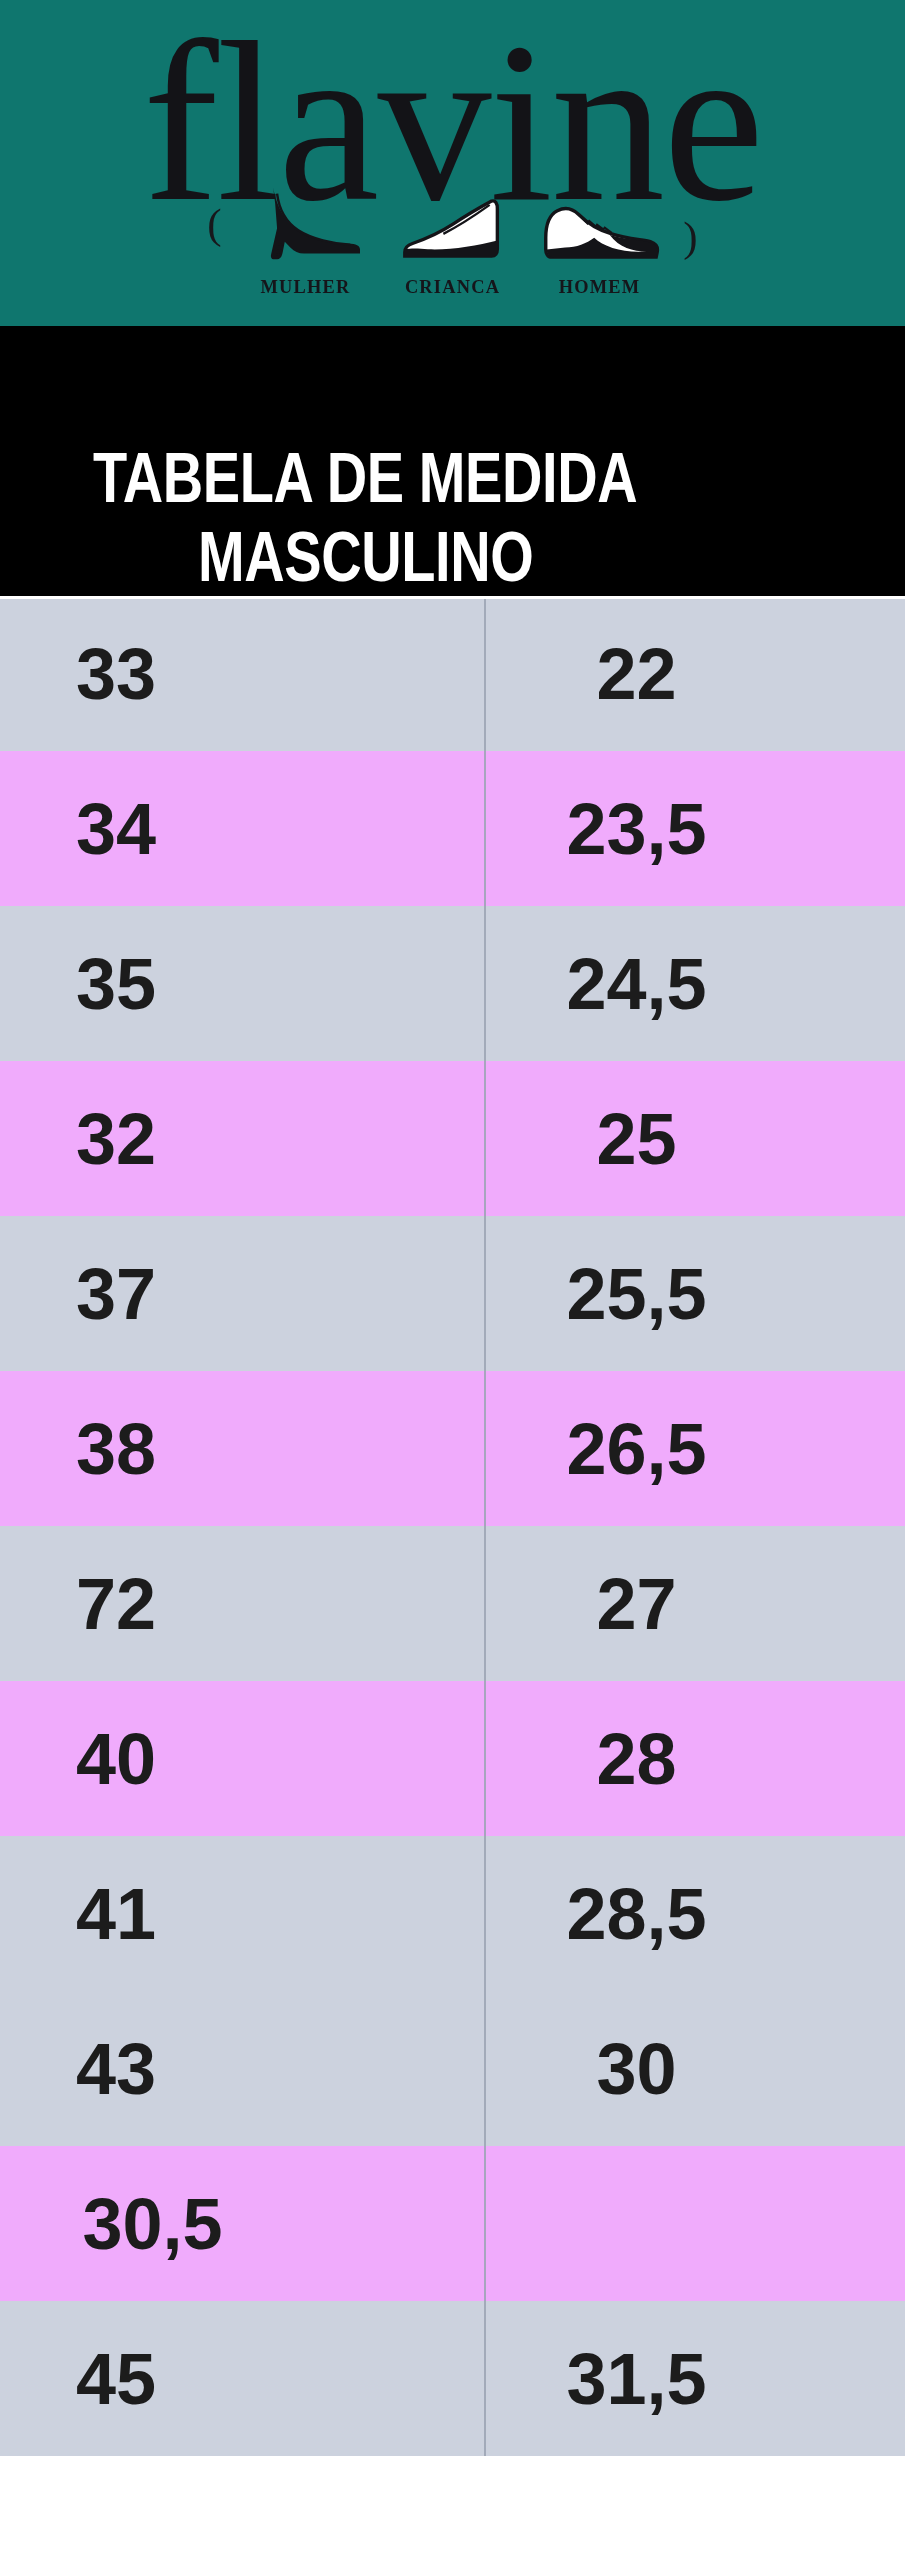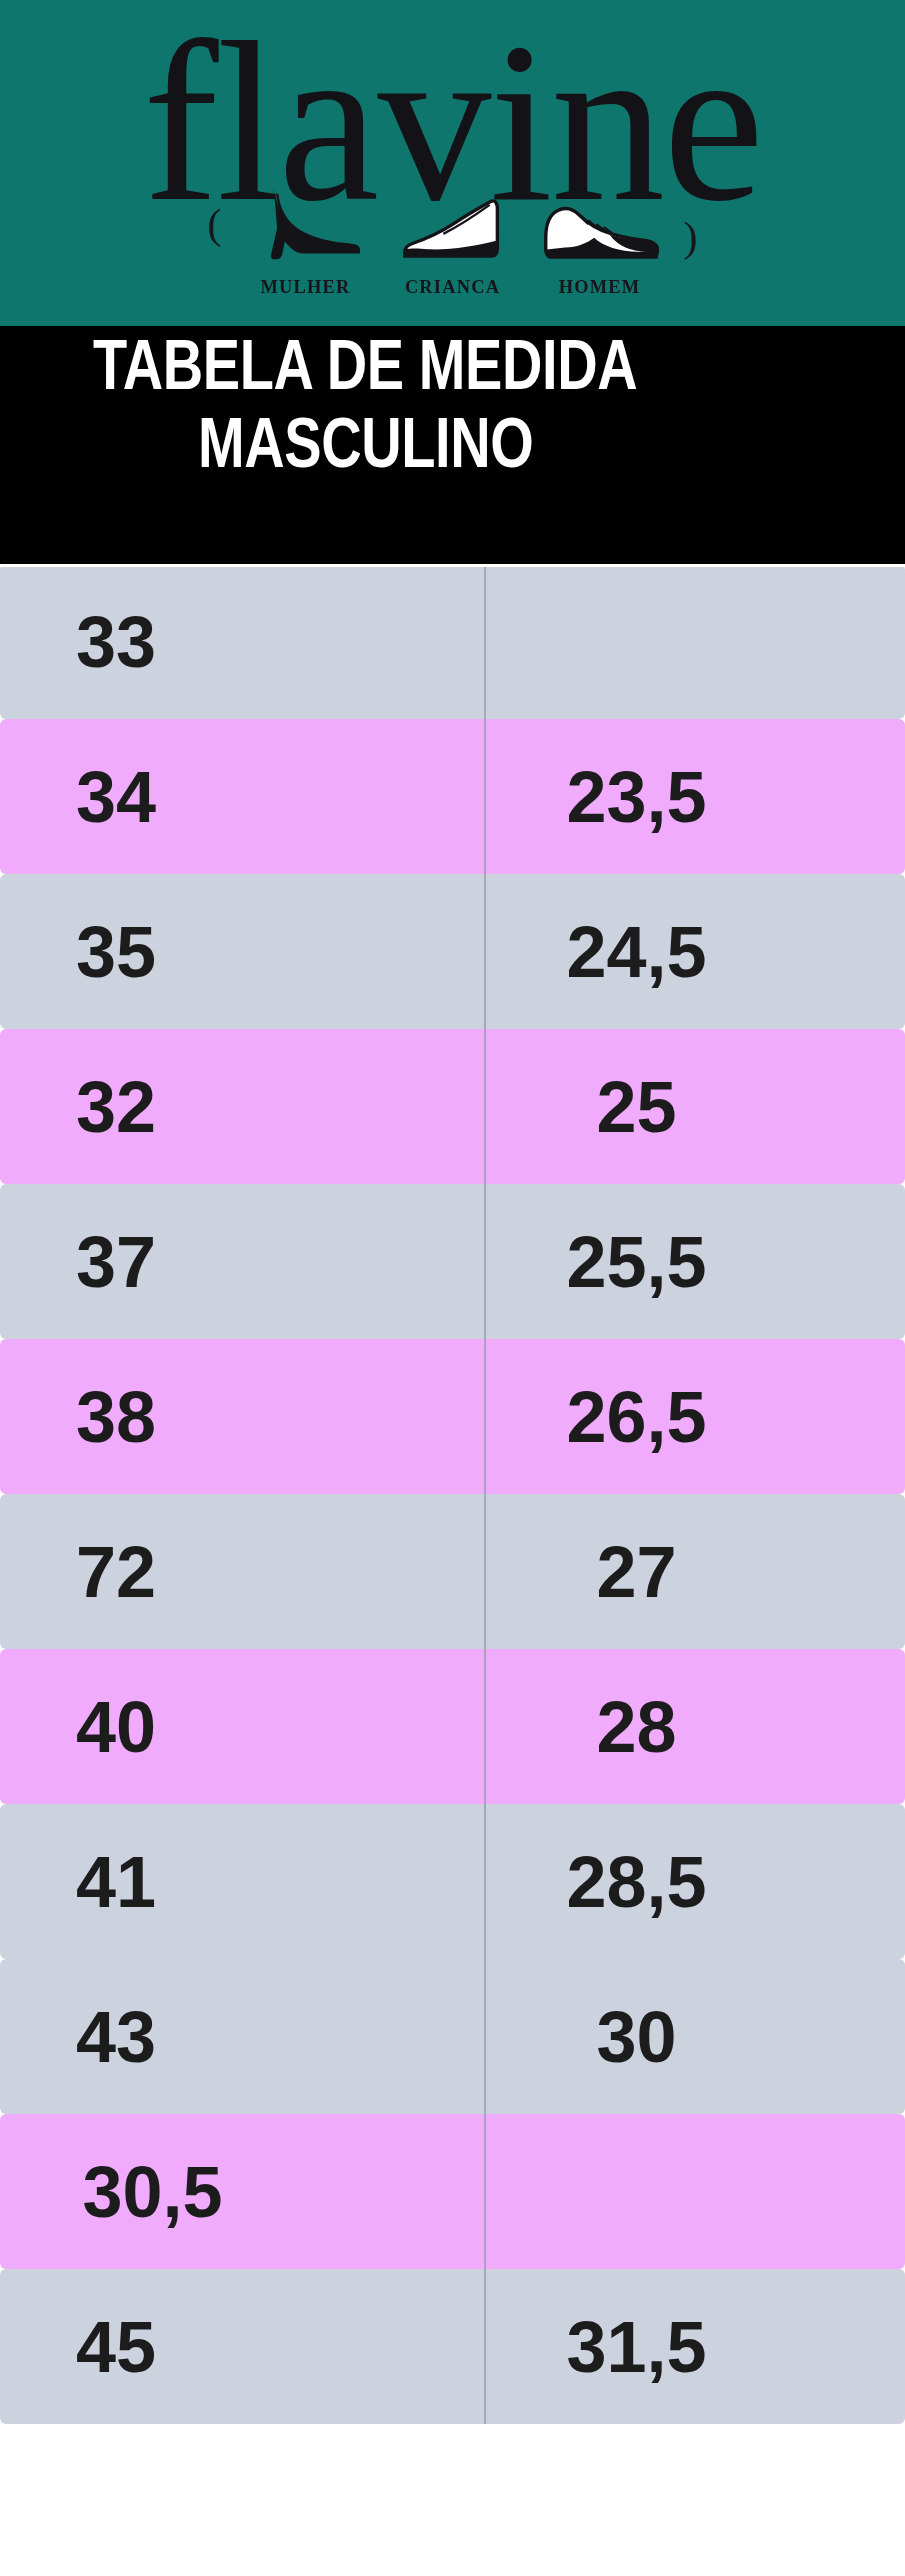--- a/index.html
+++ b/index.html
@@ -38,41 +38,41 @@
   .cat .glyph svg{display:block;}
   .cat .cap{
     margin-top:11.6px;
     font-family:"Liberation Serif","DejaVu Serif",serif;
     font-size:18.4px;font-weight:700;letter-spacing:1.2px;
     color:#15151a;
   }
 
   
   .banner{
-    position:relative;width:905px;height:238px;background:#000000;
-    display:flex;flex-direction:column;align-items:center;justify-content:flex-start;
+    position:relative;width:905px;height:270px;background:#000000;
+    display:flex;flex-direction:column;align-items:center;justify-content:flex-end;
     box-sizing:border-box;padding-right:174px;
   }
   .banner .line{
     color:#ffffff;
     font-family:"Liberation Sans","DejaVu Sans",sans-serif;
     font-weight:700;
     font-size:70px;
     line-height:1.12;
     letter-spacing:-0.5px;
     transform:scaleX(0.80);
     transform-origin:center center;
     white-space:nowrap;
   }
 
   
   .table{position:relative;width:905px;}
   .row{
     position:relative;width:905px;height:155px;
-    display:flex;align-items:center;border-radius:6px;
+    display:flex;align-items:center;
   }
   .row.odd{background:#ccd2de;}
   .row.even{background:#f0abfc;}
   .cell{
     font-family:"Liberation Sans","DejaVu Sans",sans-serif;
     font-weight:700;
     font-size:72px;
     color:#1c1c1c;
     line-height:1;
   }
@@ -136,20 +136,21 @@
 
   <div class="banner">
     <div class="line">TABELA DE MEDIDA</div>
     <div class="line">MASCULINO</div>
   </div>
 
   <div class="table" id="size-table">
     <div class="table-top-rule"></div>
   <div class="row odd">
         <div class="cell size">33</div>
+        <div class="cell cm">22</div>
         <div class="divider"></div>
       </div>
       <div class="row even">
         <div class="cell size">34</div>
         <div class="cell cm">23,5</div>
         <div class="divider"></div>
       </div>
       <div class="row odd">
         <div class="cell size">35</div>
         <div class="cell cm">24,5</div>

